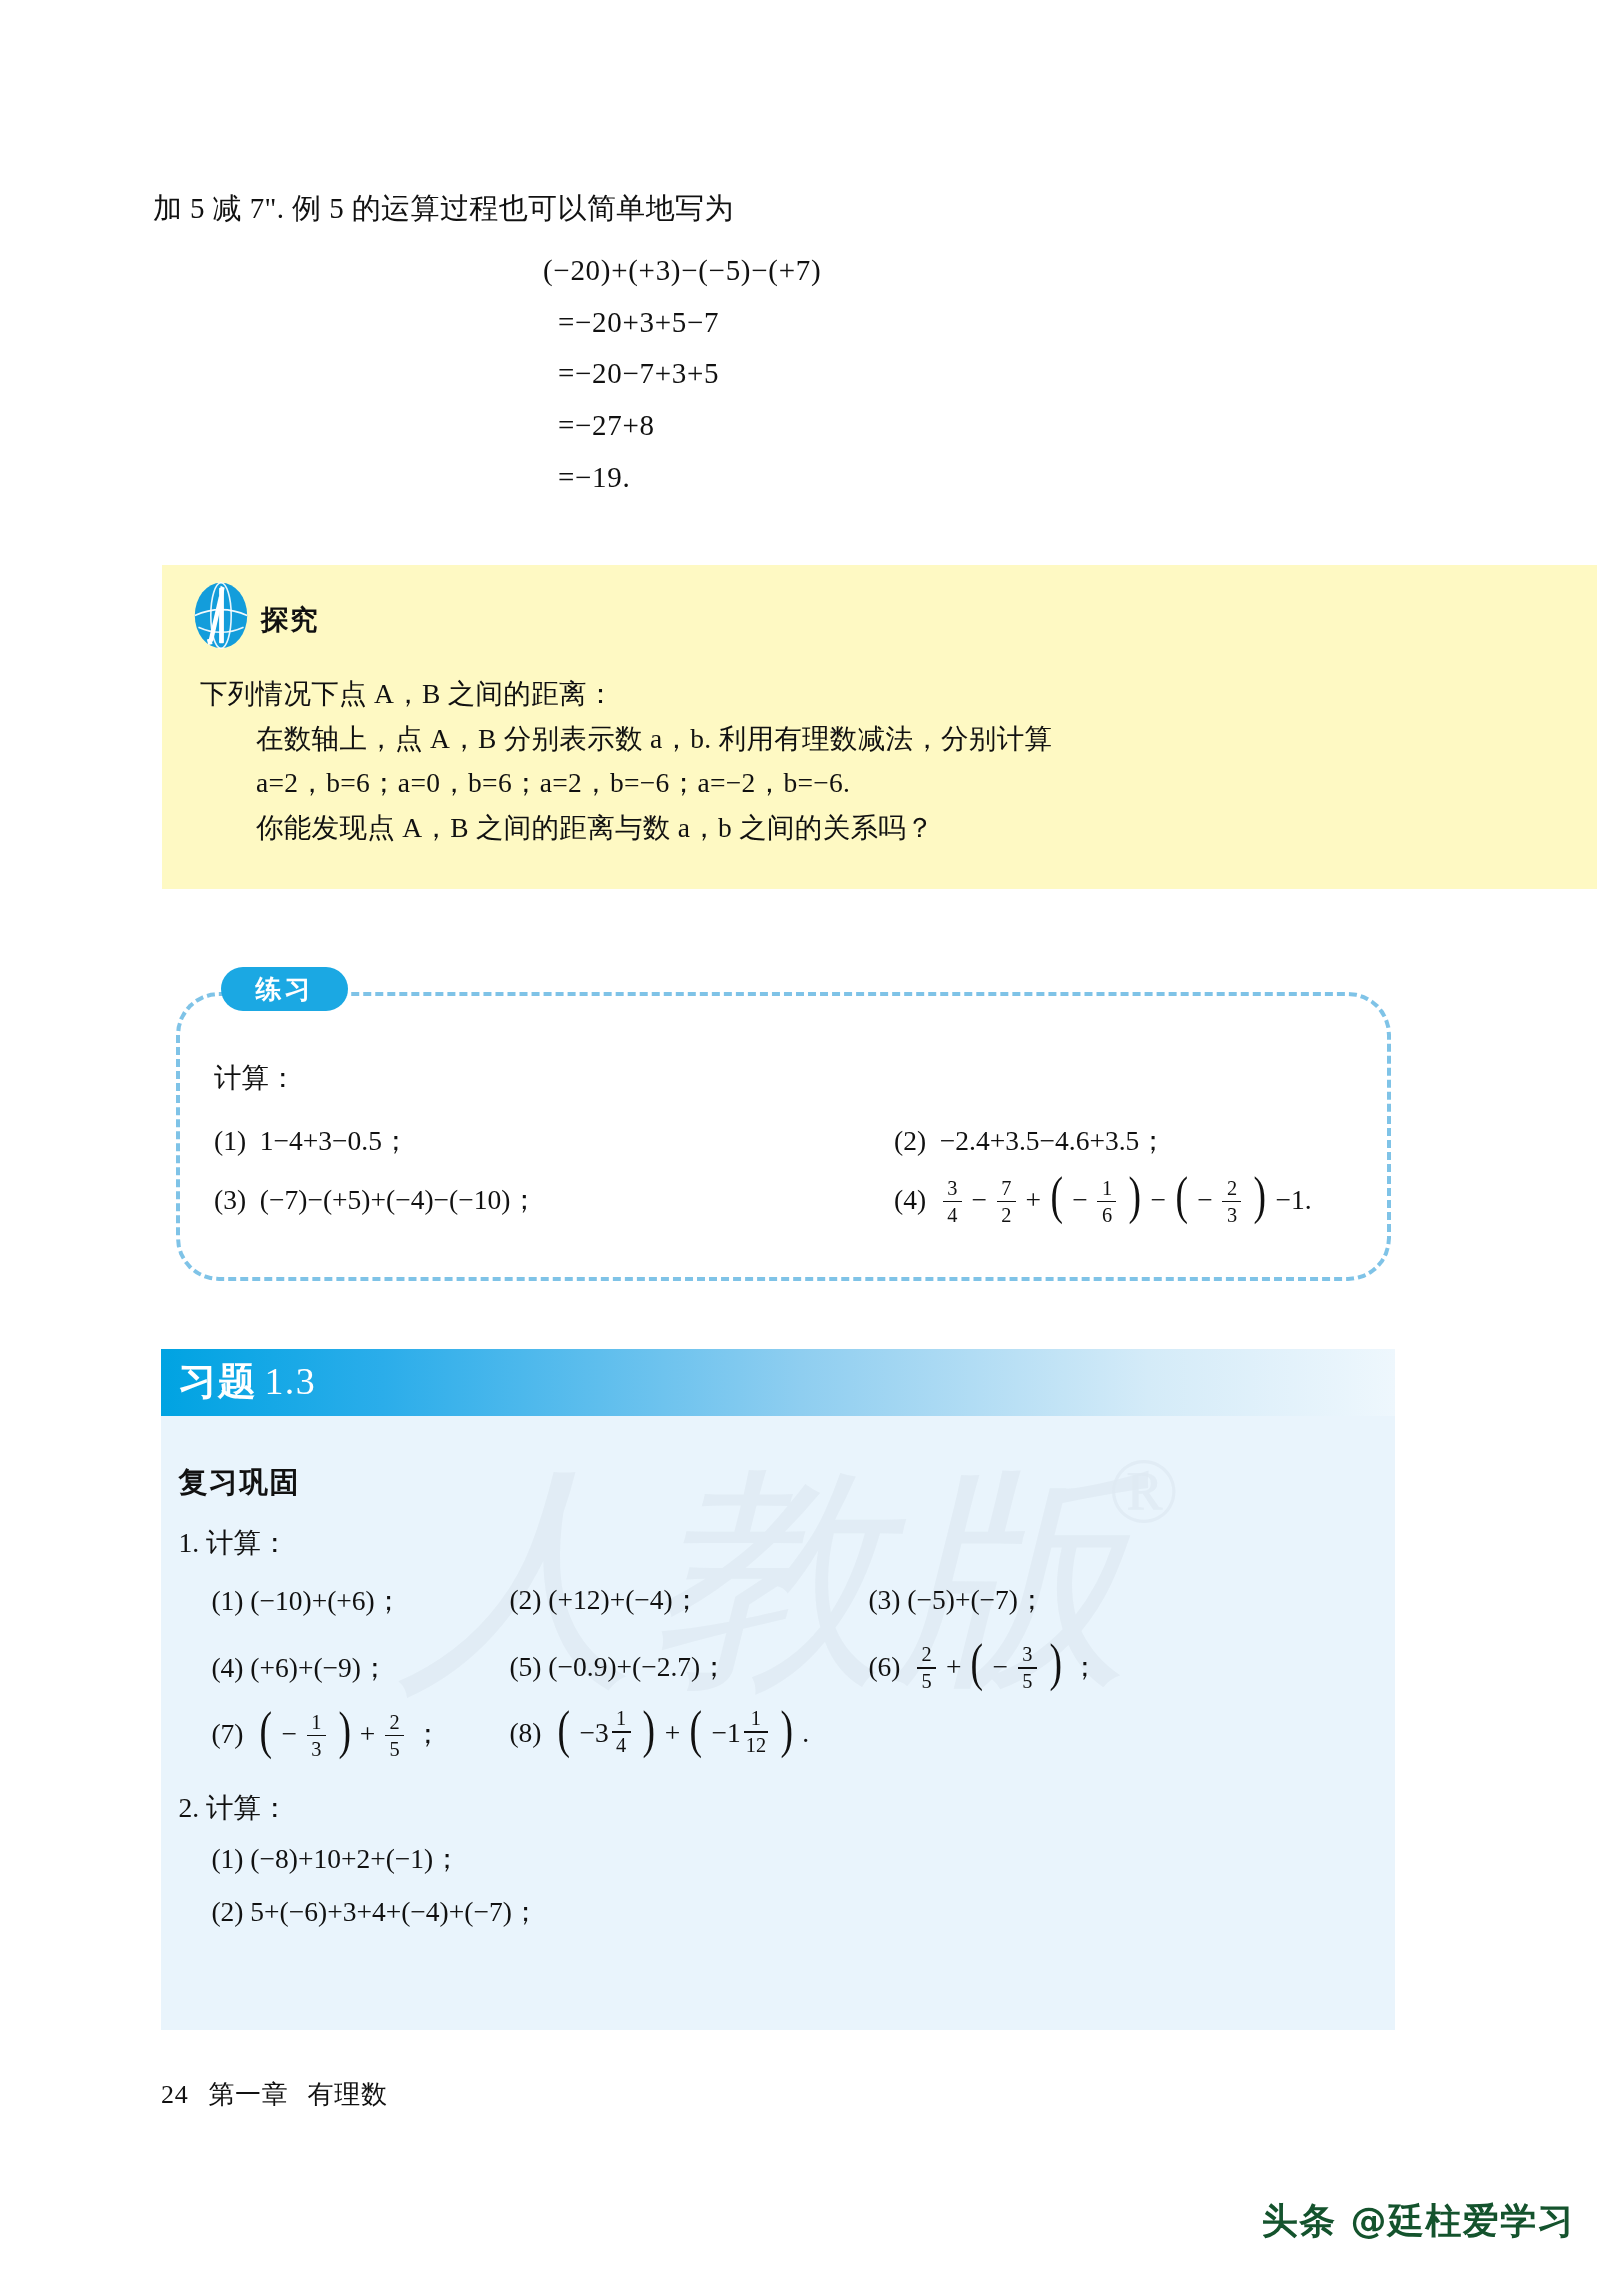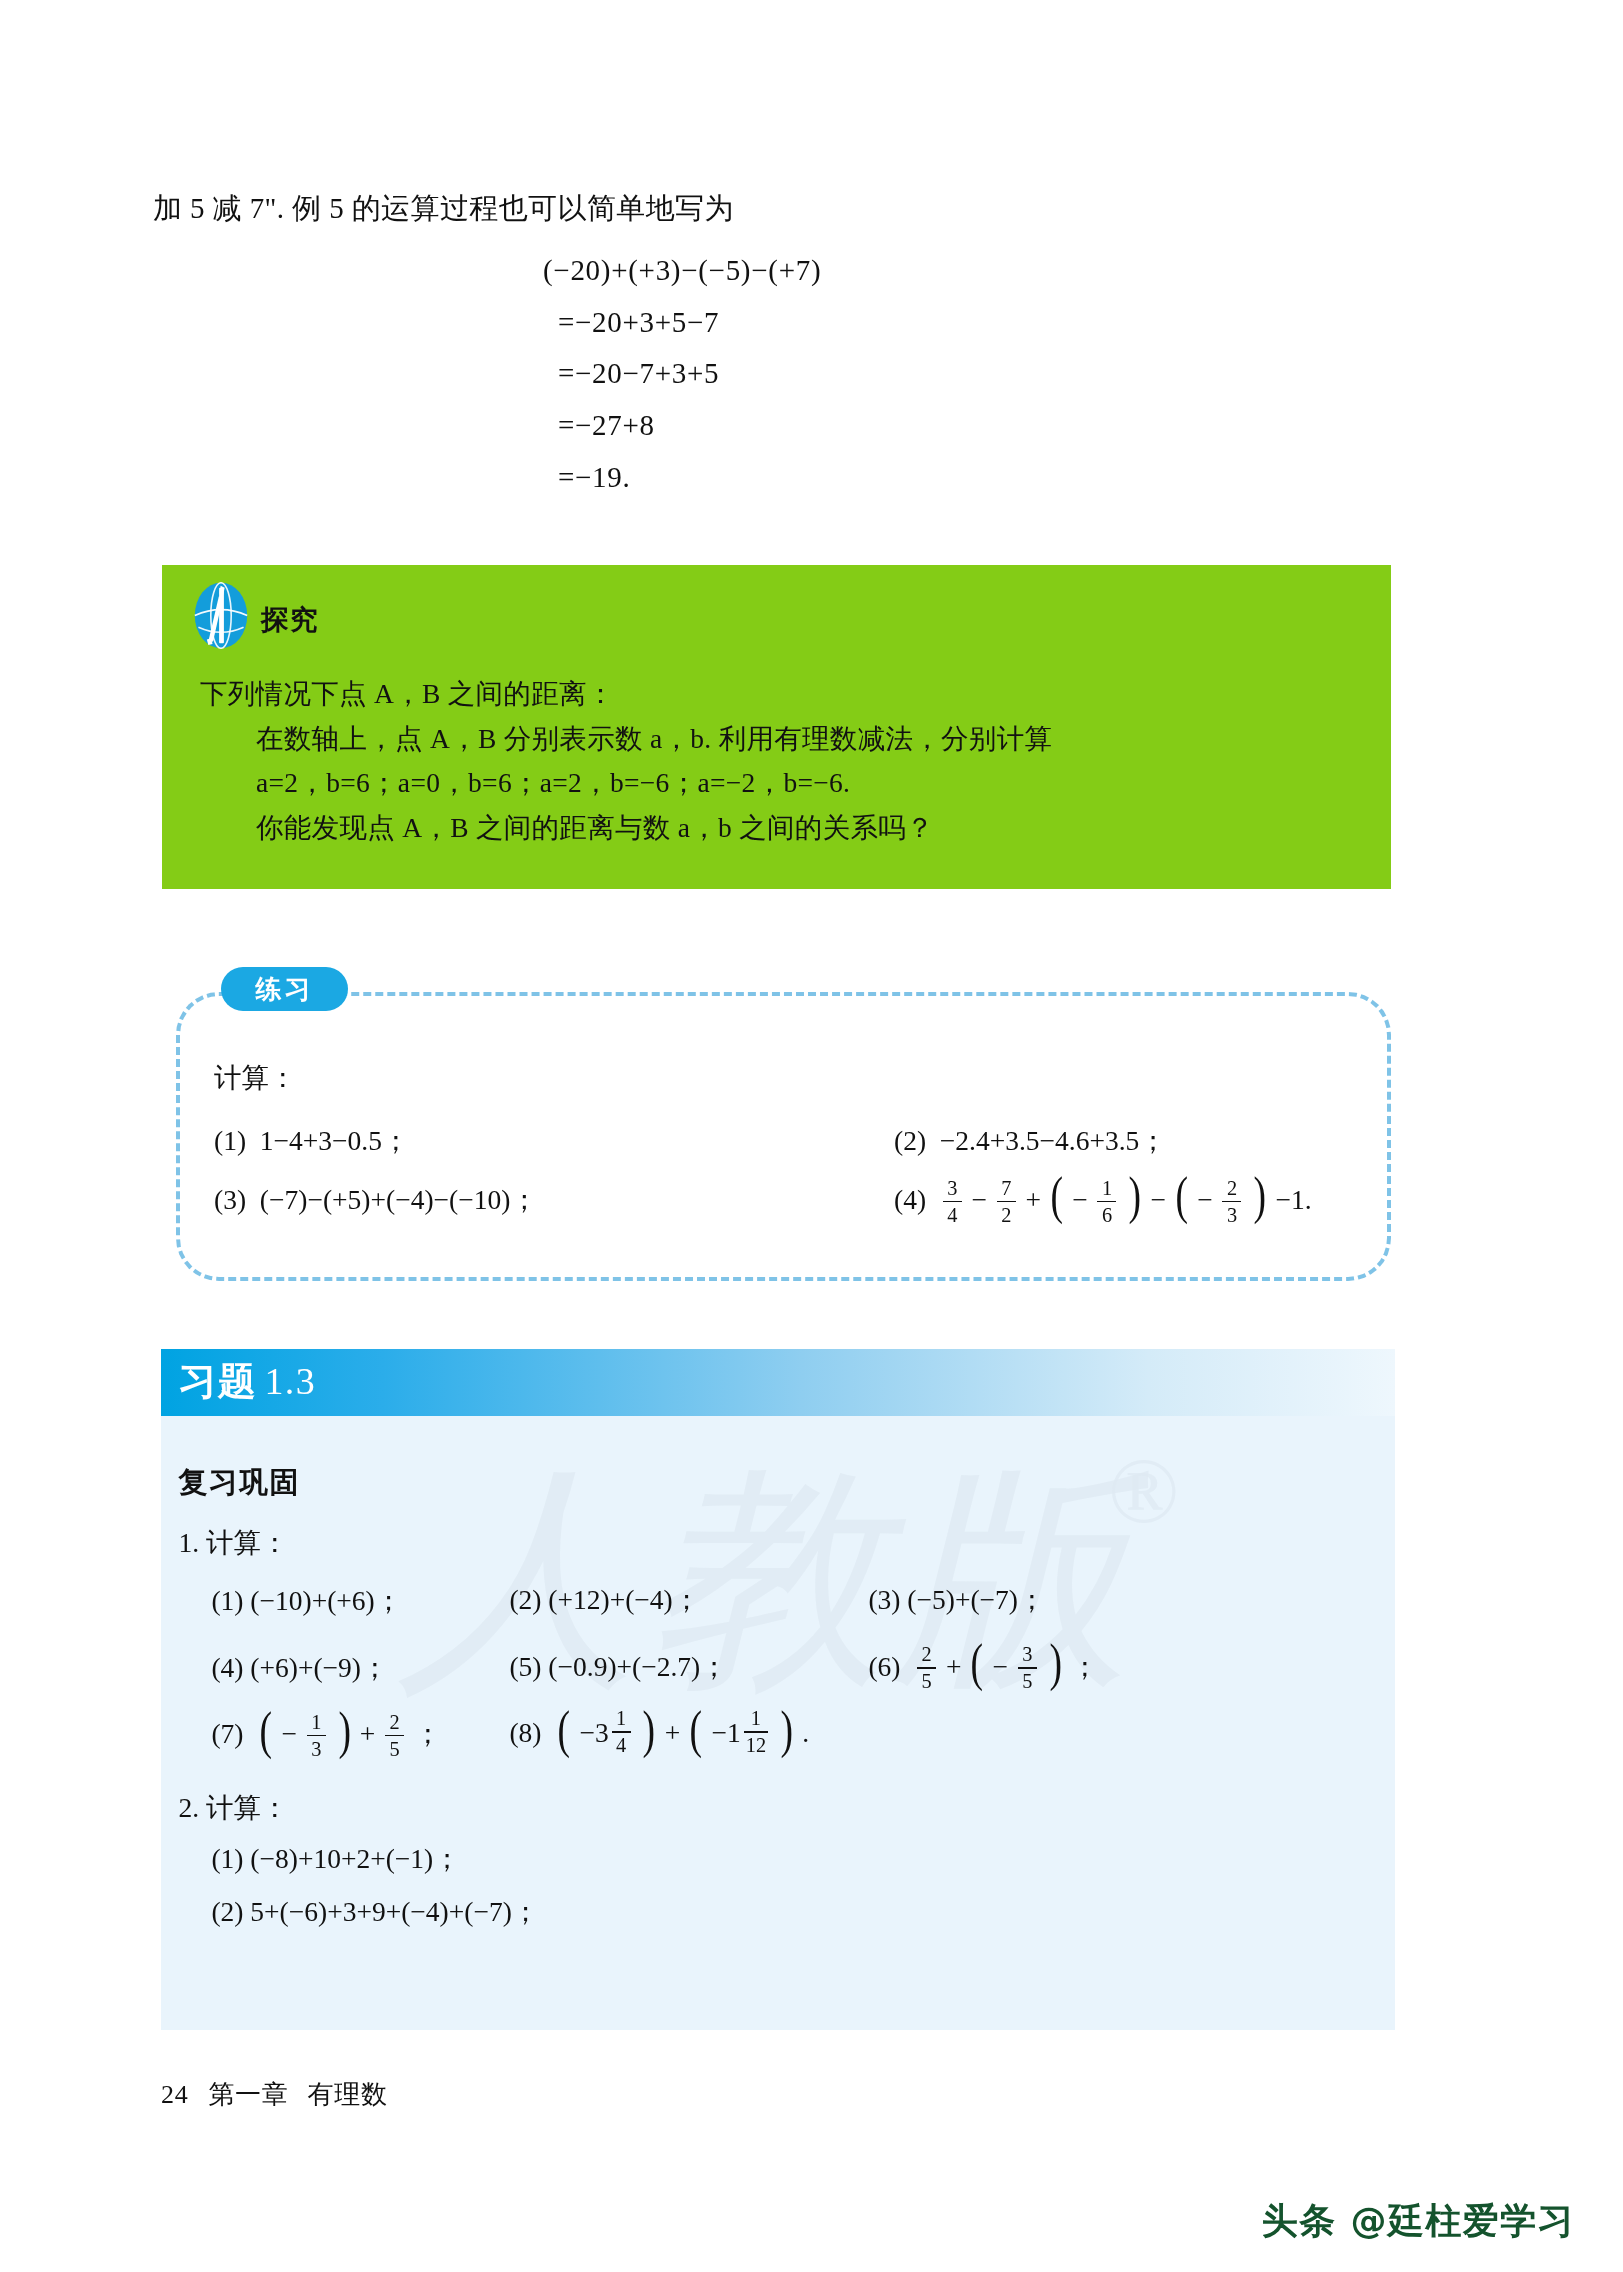--- a/index.html
+++ b/index.html
@@ -52,23 +52,23 @@
     letter-spacing: 0.7px;
   }
   .eq-indent-1 { padding-left: 390px; }
   .eq-indent-2 { padding-left: 405px; }
 
   
   .explore-box {
     position: absolute;
     left: 162px;
     top: 565px;
-    width: 1229px;
+    width: 1435px;
     height: 324px;
-    background: #84cc16;
+    background: #fef9c3;
     box-sizing: border-box;
   }
   .explore-head {
     position: absolute;
     left: 32px;
     top: 17.4px;
     display: flex;
     align-items: center;
     gap: 13px;
   }
@@ -512,21 +512,21 @@
       </div>
 
       <div class="ex-item cn" style="margin-top:27px;">
         <span>2.</span>
         <span>计算：</span>
       </div>
       <div class="ex-sub math">
         <span>(1)</span>&nbsp;<span>(−8)+10+2+(−1)；</span>
       </div>
       <div class="ex-sub math">
-        <span>(2)</span>&nbsp;<span>5+(−6)+3+9+(−4)+(−7)；</span>
+        <span>(2)</span>&nbsp;<span>5+(−6)+3+4+(−4)+(−7)；</span>
       </div>
 
     </div>
   </div>
 
   <div class="footer cn">
     <span class="pg">24</span><span>第一章</span><span class="sep"></span><span>有理数</span>
   </div>
 
   <div class="attribution">头条 @廷柱爱学习</div>

